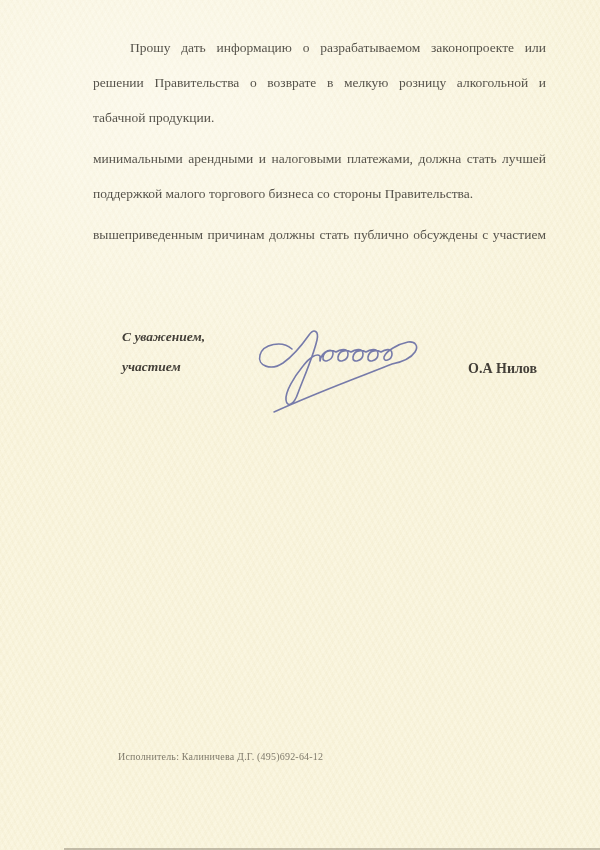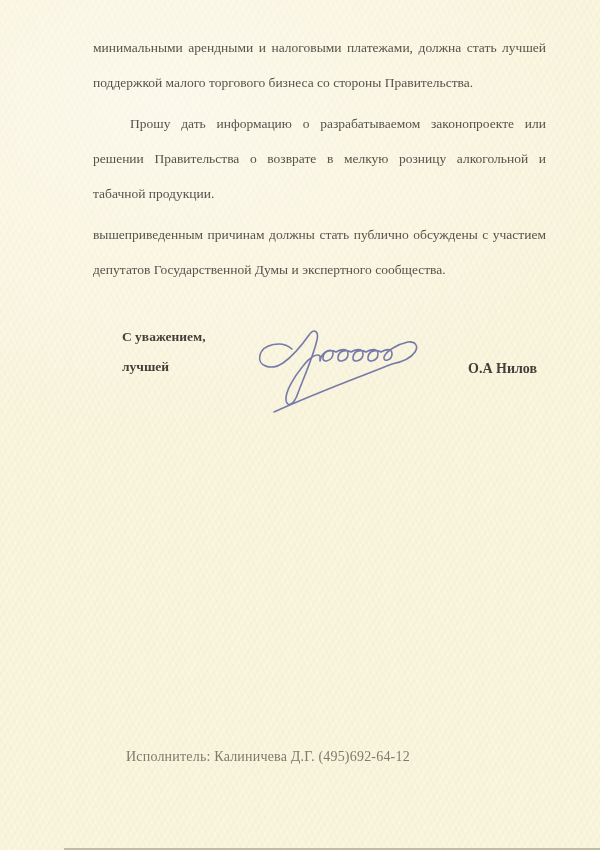--- a/index.html
+++ b/index.html
@@ -45,20 +45,21 @@
     position: absolute;
     left: 122px;
     top: 322px;
     color: #433f38;
     font-weight: bold;
     font-size: 13.5px;
   }
   .closing .cl-line {
     height: 30px;
     line-height: 30px;
+    font-style: italic;
   }
   .signature-wrap {
     position: absolute;
     left: 240px;
     top: 325px;
     width: 200px;
     height: 110px;
   }
   .signer-name {
     position: absolute;
@@ -68,60 +69,58 @@
     font-weight: bold;
     color: #433f38;
     line-height: 16px;
     white-space: nowrap;
     text-align: right;
   }
   .footer-line {
     position: absolute;
     left: 118px;
     top: 750px;
-    font-size: 14px;
+    font-size: 10px;
     line-height: 14px;
     color: #7f7a6b;
     letter-spacing: 0.2px;
     white-space: nowrap;
-    margin-left: 8px;
   }
   .scan-edge-bottom {
     position: absolute;
     left: 64px;
     right: 0;
     bottom: 0;
     height: 2px;
     background: rgba(128,120,102,0.45);
   }
 </style>
 </head>
 <body>
 
 <div class="paper">
 
   <div class="body-text">
     <div class="para">
-      <div class="line">минимальными арендными и налоговыми платежами, должна стать лучшей</div>
-      <div class="line final">поддержкой малого торгового бизнеса со стороны Правительства.</div>
-    </div>
-    <div class="para">
       <div class="line indent">Прошу дать информацию о разрабатываемом законопроекте или</div>
       <div class="line">решении Правительства о возврате в мелкую розницу алкогольной и</div>
       <div class="line final">табачной продукции.</div>
     </div>
     <div class="para">
+      <div class="line">минимальными арендными и налоговыми платежами, должна стать лучшей</div>
+      <div class="line final">поддержкой малого торгового бизнеса со стороны Правительства.</div>
+    </div>
+    <div class="para">
       <div class="line">вышеприведенным причинам должны стать публично обсуждены с участием</div>
-      <div class="line final">депутатов Государственной Думы и экспертного сообщества.</div>
     </div>
   </div>
 
   <div class="closing">
     <div class="cl-line">С уважением,</div>
-    <div class="cl-line">лучшей</div>
+    <div class="cl-line">участием</div>
   </div>
 
   <div class="signature-wrap">
     <svg width="200" height="110" viewBox="0 0 200 110" xmlns="http://www.w3.org/2000/svg">
       <path d="M 52 24
            C 42 15, 23 19, 20 30
            C 17 41, 31 46, 43 38
            C 53 31, 62 20, 69 10
            C 74 3, 79 6, 77 15
            C 73 32, 64 52, 58 68

